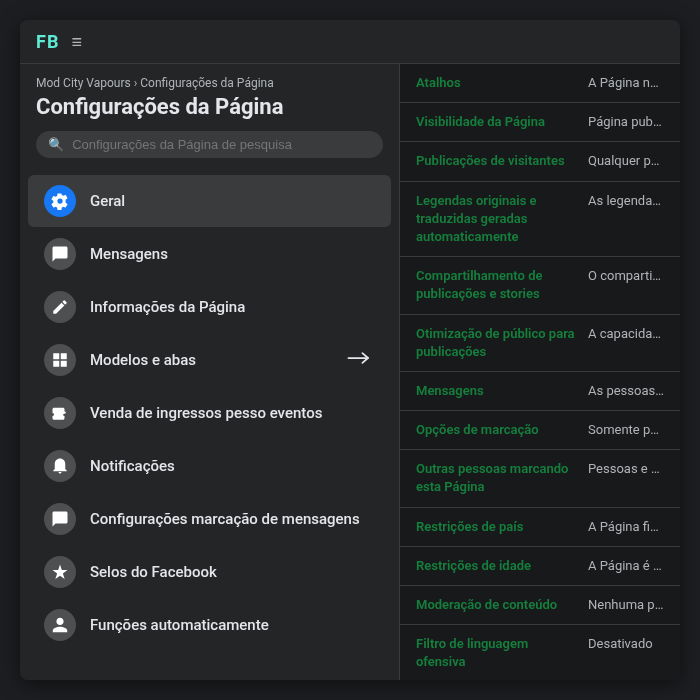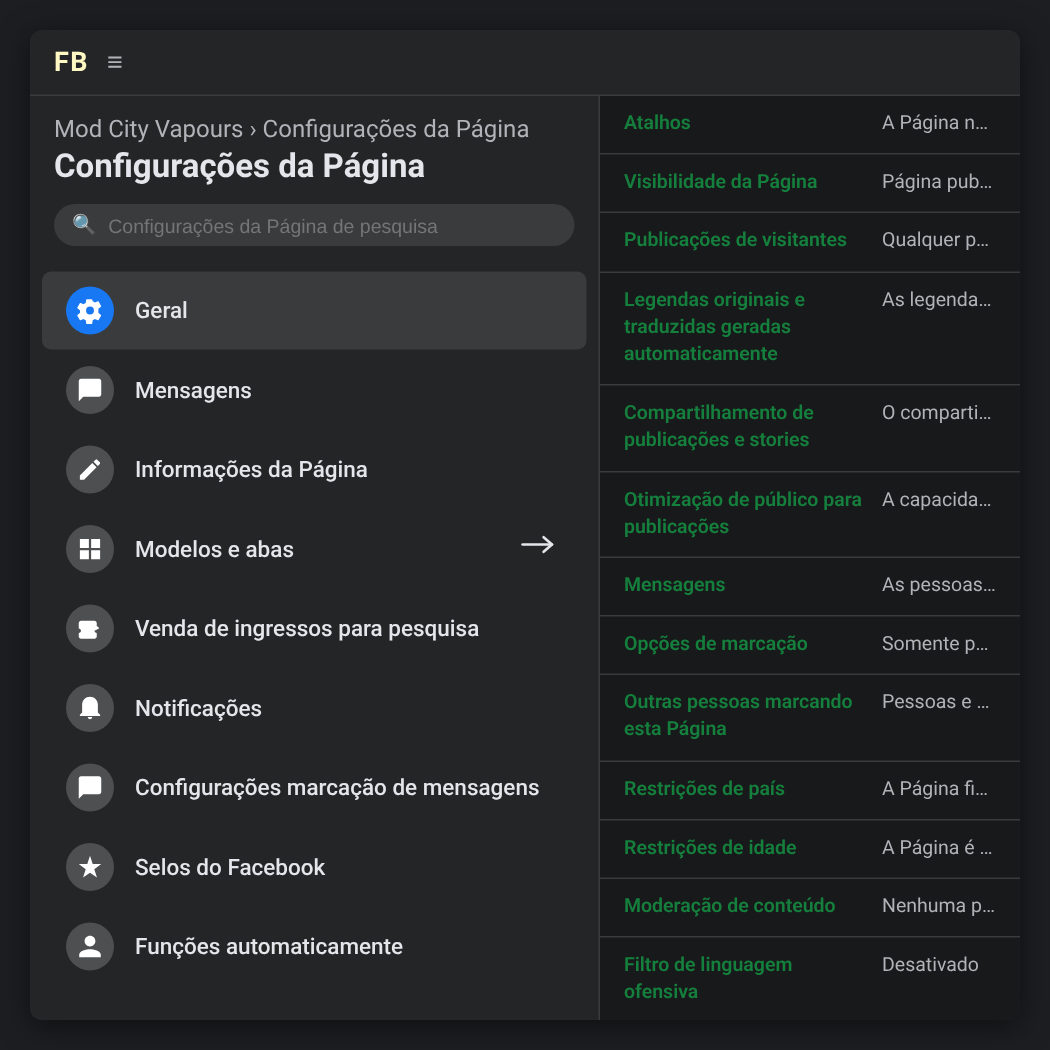--- a/index.html
+++ b/index.html
@@ -26,21 +26,21 @@
       background: #242526;
       height: 44px;
       display: flex;
       align-items: center;
       padding: 0 16px;
       gap: 12px;
       border-bottom: 1px solid #3a3b3c;
       flex-shrink: 0;
     }
     .topbar-logo {
-      color: #fef9c3;
+      color: #5eead4;
       font-size: 18px;
       font-weight: 700;
       letter-spacing: 1px;
     }
     .topbar-menu-icon {
       color: #b0b3b8;
       font-size: 18px;
       cursor: pointer;
     }
     
@@ -57,21 +57,21 @@
       flex-direction: column;
       padding: 0;
       overflow-y: auto;
       flex-shrink: 0;
       border-right: 1px solid #3a3b3c;
     }
     .sidebar-header {
       padding: 12px 16px 8px 16px;
     }
     .breadcrumb {
-      font-size: 16px;
+      font-size: 12px;
       color: #1877f2;
       margin-bottom: 4px;
     }
     .breadcrumb span {
       color: #b0b3b8;
     }
     .page-title {
       font-size: 22px;
       font-weight: 700;
       color: #e4e6eb;
@@ -251,21 +251,21 @@
       </svg></span>
             </div>
           </div>
           <div class="nav-item">
             <div class="nav-icon gray">
               <svg width="18" height="18" viewBox="0 0 24 24" fill="white">
                 <path d="M20 12c0-1.1-.9-2-2-2V7c0-1.1-.9-2-2-2H4c-1.1 0-2 .9-2 2v5c1.1 0 2 .9 2 2s-.9 2-2 2v3c0 1.1.9 2 2 2h12c1.1 0 2-.9 2-2v-3c-1.1 0-2-.9-2-2z"></path>
               </svg>
             </div>
             <div class="nav-item-text-wrap">
-              <span class="nav-label">Venda de ingressos para pesquisa</span>
+              <span class="nav-label">Venda de ingressos pesso eventos</span>
             </div>
           </div>
           <div class="nav-item">
             <div class="nav-icon gray">
               <svg width="18" height="18" viewBox="0 0 24 24" fill="white">
                 <path d="M12 2C8.13 2 5 5.13 5 9v7l-2 2v1h18v-1l-2-2V9c0-3.87-3.13-7-7-7zm0 20c1.1 0 2-.9 2-2h-4c0 1.1.9 2 2 2z"></path>
               </svg>
             </div>
             <div class="nav-item-text-wrap">
               <span class="nav-label">Notificações</span>

